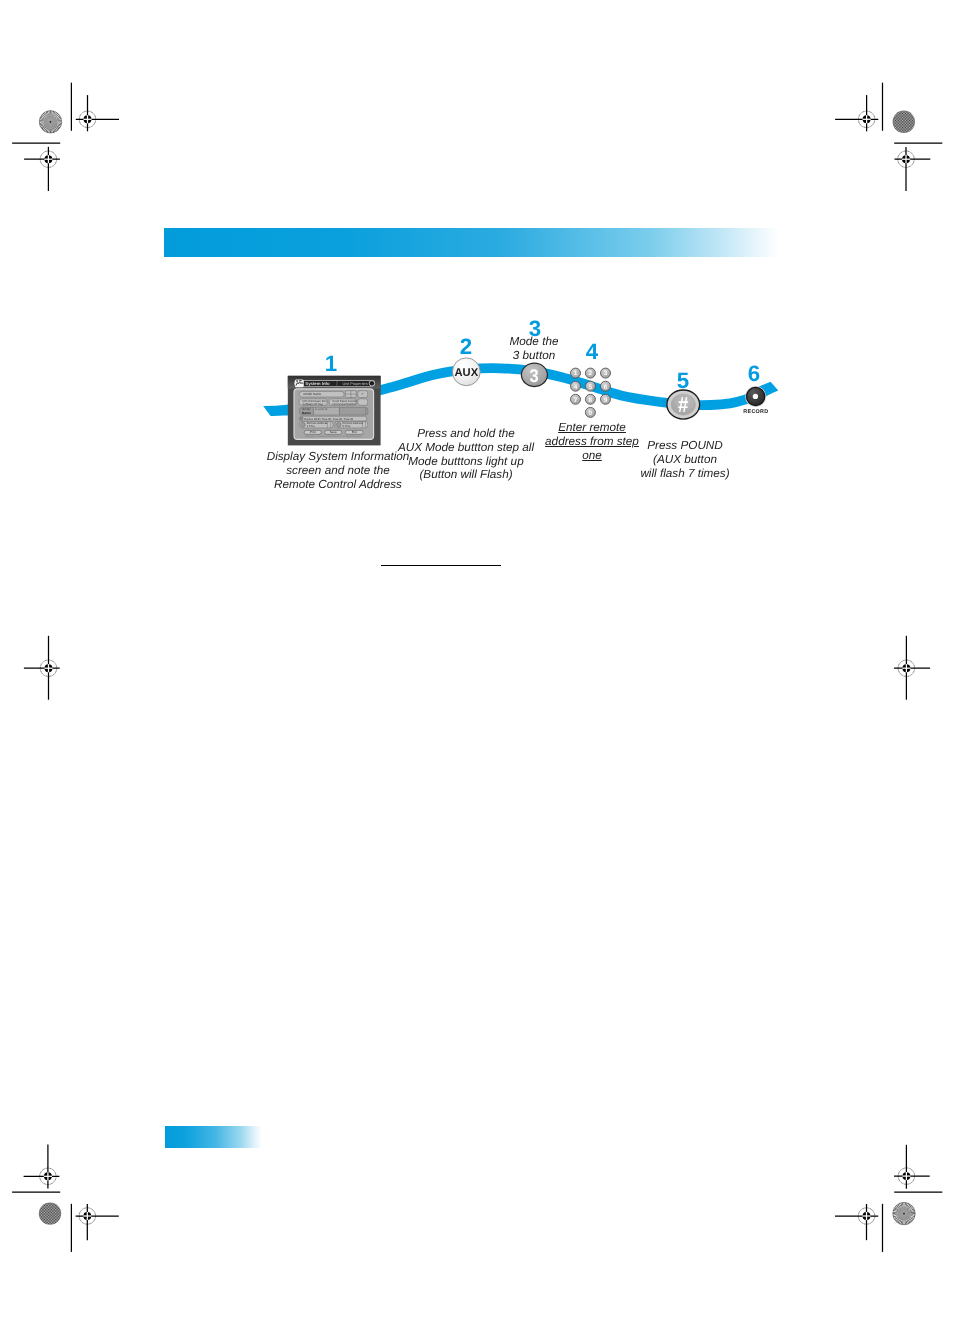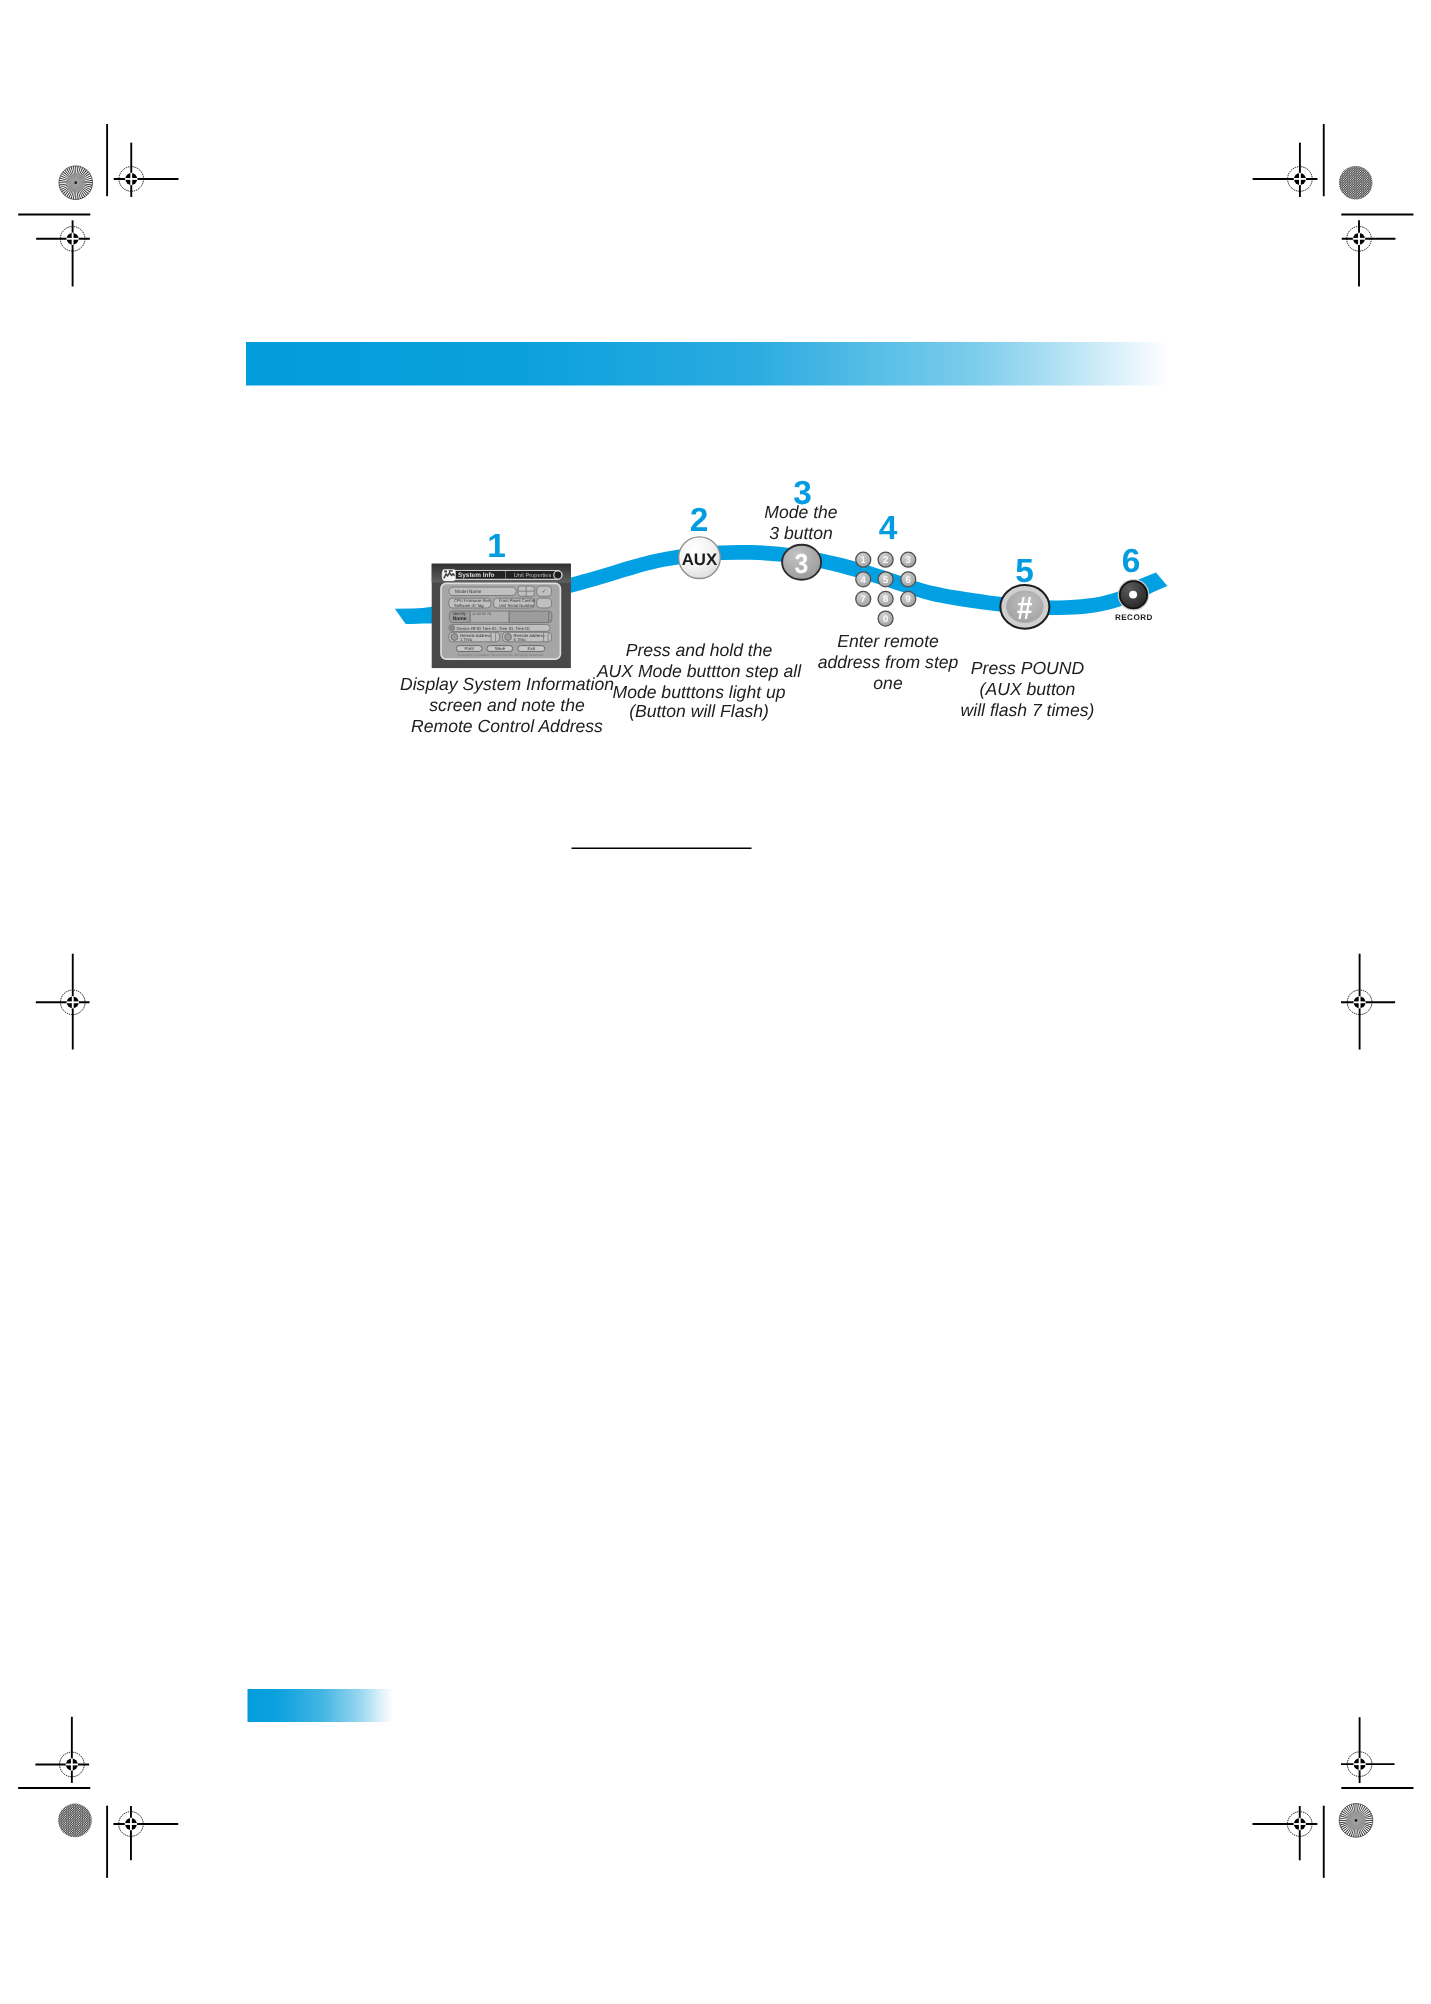--- a/index.html
+++ b/index.html
@@ -382,21 +382,21 @@
 <div class="cap" style="left:346.0px;top:386.8px;width:240px;margin-top:40px;">
       <div>Press and hold the</div>
       <div>AUX Mode buttton step all</div>
       <div>Mode butttons light up</div>
       <div>(Button will Flash)</div>
     </div>
 <div class="cap" style="left:413.5px;top:335.2px;width:240px;">
       <div>Mode the</div>
       <div>3 button</div>
     </div>
-<div class="cap" style="left:472.2px;top:420.6px;width:240px;">
+<div class="cap" style="left:472.2px;top:420.6px;width:240px;text-decoration:underline;">
       <div>Enter remote</div>
       <div>address from step</div>
       <div>one</div>
     </div>
 <div class="cap" style="left:564.8px;top:418.6px;width:240px;margin-top:20px;">
       <div>Press POUND</div>
       <div>(AUX button</div>
       <div>will flash 7 times)</div>
     </div>
 </div>

